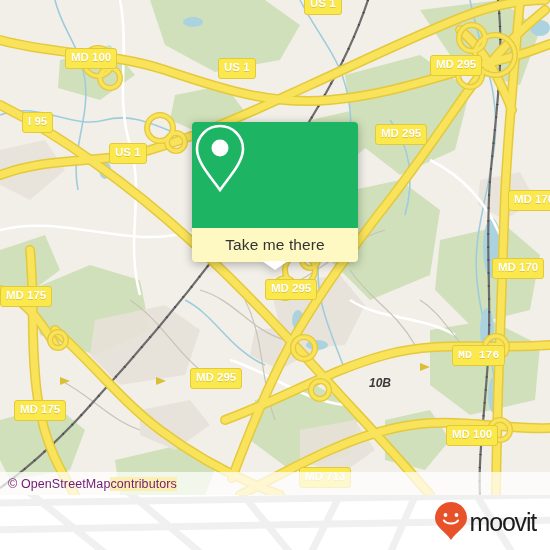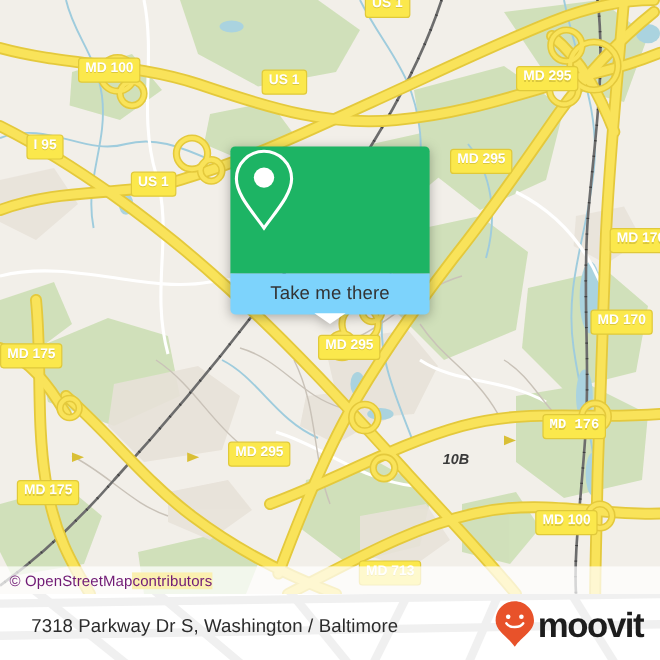--- a/index.html
+++ b/index.html
@@ -56,21 +56,21 @@
   .callout-inner{
     position:relative;width:100%;height:100%;
   }
   .callout-green{
     position:absolute;left:0;top:0;width:166px;height:106px;
     background:#1db464;border-radius:4px 4px 0 0;
     display:flex;align-items:center;justify-content:center;
   }
   .callout-white{
     position:absolute;left:0;top:106px;width:166px;height:34px;
-    background:#7dd3fc;border-radius:0 0 4px 4px;
+    background:#fef9c3;border-radius:0 0 4px 4px;
     display:flex;align-items:center;justify-content:center;
   }
   .callout-white span{
     font-size:15.5px;color:#333333;letter-spacing:.1px;
   }
   .callout-tail{
     position:absolute;left:70px;top:139px;width:0;height:0;
     border-left:13px solid transparent;
     border-right:13px solid transparent;
     border-top:9px solid #ffffff;
@@ -86,21 +86,21 @@
   .footer-addr{
     position:absolute;left:26px;top:0;height:55px;
     display:flex;align-items:center;
     font-size:15.5px;color:#2b2b2b;letter-spacing:.1px;
   }
   .footer-logo{
     position:absolute;right:14px;top:0;height:55px;
     display:flex;align-items:center;gap:2px;
   }
   .footer-logo .word{
-    font-size:29px;font-weight:bold;color:#1c1c1c;
+    font-size:25px;font-weight:normal;color:#1c1c1c;
     letter-spacing:-1.2px;line-height:1;text-align:right;
   }
 </style>
 </head>
 <body>
 
 <div id="app">
 
   <div class="map">
 
@@ -314,23 +314,20 @@
         <path d="M20 -10 L120 70"></path>
         <path d="M120 -10 L215 70"></path>
         <path d="M235 -10 L300 70"></path>
         <path d="M345 -10 L305 70"></path>
         <path d="M420 -10 L385 70"></path>
         <path d="M470 -10 L520 70"></path>
         <path d="M-10 35 L560 25"></path>
         <path d="M0 8 L550 0"></path>
       </g>
     </svg>
-    <div class="footer-addr">
-      <span>7318 Parkway Dr S, Washington / Baltimore</span>
-    </div>
     <div class="footer-logo">
       <span>
         <svg width="34" height="40" viewBox="0 0 34 40">
           <path d="M17 1 C8.2 1 1 8.2 1 17 C1 26 11 30 17 39 C23 30 33 26 33 17 C33 8.2 25.8 1 17 1 Z" fill="#e8522a"></path>
           <circle cx="11.5" cy="14" r="1.9" fill="#ffffff"></circle>
           <circle cx="22.5" cy="14" r="1.9" fill="#ffffff"></circle>
           <path d="M10 19.5 C12.5 23.5, 21.5 23.5, 24 19.5" fill="none" stroke="#ffffff" stroke-width="2.1" stroke-linecap="round"></path>
         </svg>
       </span>
       <span class="word">moovit</span>

